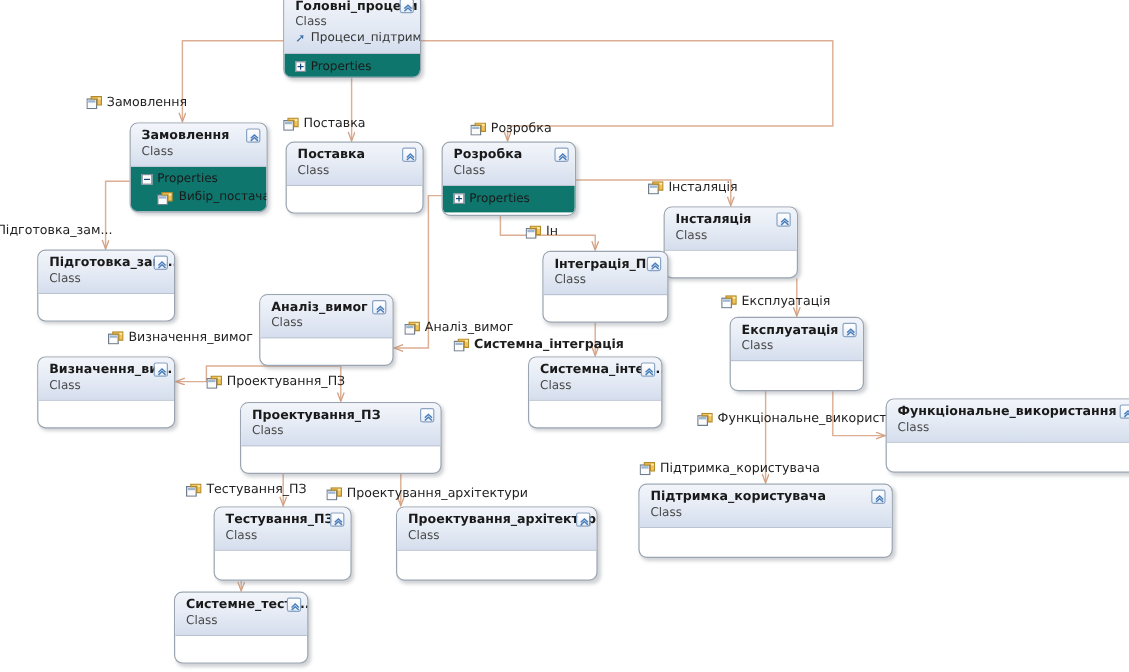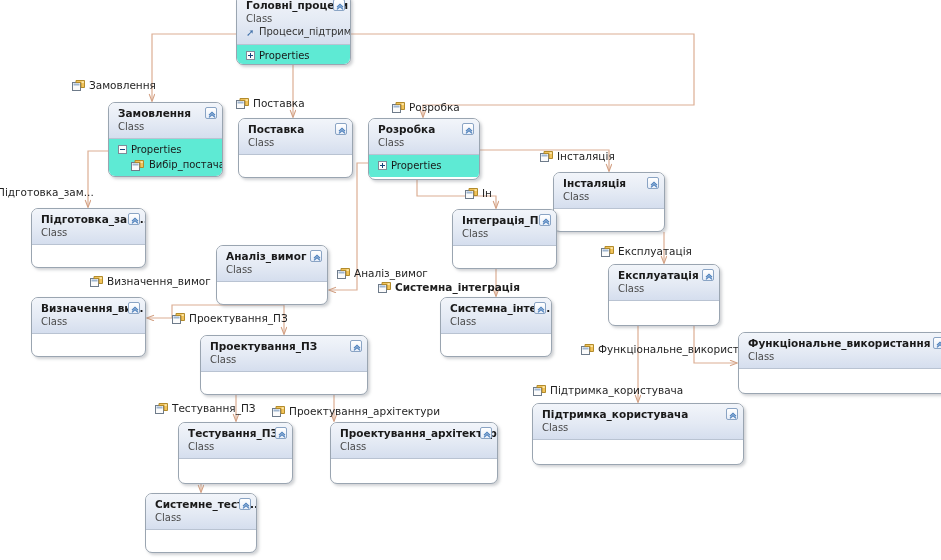--- a/index.html
+++ b/index.html
@@ -39,21 +39,21 @@
   }
   .node .assoc{
     font-size:10px;color:#333;line-height:14px;white-space:nowrap;
     padding-left:13px;position:relative;
   }
   .node .assoc .arw{
     position:absolute;left:0;top:1px;color:#3f6fa8;font-size:10px;line-height:13px;
   }
   .node .body{
     box-sizing:border-box;
-    background:#5eead4;
+    background:#0f766e;
     padding:3px 6px 4px 8px;
   }
   .node .body.empty{padding:0;}
   .prop-row{
     font-size:10px;color:#1a1a1a;line-height:15px;white-space:nowrap;
     padding-left:14px;position:relative;
   }
   .prop-child{
     font-size:10px;color:#1a1a1a;line-height:15px;white-space:nowrap;
     padding-left:32px;position:relative;
@@ -157,21 +157,21 @@
             <path d="M4,0.5 L12.5,0.5 L12.5,7.5 L9,7.5 L9,2.5 L4,2.5 Z" fill="#f2c35a" stroke="#b28b2c" stroke-width="1"></path>
             <rect x="9.6" y="1.4" width="2.2" height="1.4" fill="#fff0bf"></rect>
           </svg></span><span>Розробка</span></div>
       <div class="wlabel" style="left: 540px; top: 150px;"><span class="glyph"><svg width="13" height="11" viewBox="0 0 13 11">
             <rect x="0.5" y="2.5" width="8" height="8" fill="#fbfbfb" stroke="#6e7b8a" stroke-width="1"></rect>
             <rect x="1.5" y="3.5" width="6" height="2" fill="#9fb6d0"></rect>
             <path d="M4,0.5 L12.5,0.5 L12.5,7.5 L9,7.5 L9,2.5 L4,2.5 Z" fill="#f2c35a" stroke="#b28b2c" stroke-width="1"></path>
             <rect x="9.6" y="1.4" width="2.2" height="1.4" fill="#fff0bf"></rect>
           </svg></span><span>Інсталяція</span></div>
       <div class="wlabel" style="left: -3px; top: 186px; padding-left: 0px;"><span>Підготовка_зам...</span></div>
-      <div class="wlabel" style="left: 465px; top: 187px;"><span class="glyph"><svg width="13" height="11" viewBox="0 0 13 11">
+      <div class="wlabel" style="left: 438px; top: 187px;"><span class="glyph"><svg width="13" height="11" viewBox="0 0 13 11">
             <rect x="0.5" y="2.5" width="8" height="8" fill="#fbfbfb" stroke="#6e7b8a" stroke-width="1"></rect>
             <rect x="1.5" y="3.5" width="6" height="2" fill="#9fb6d0"></rect>
             <path d="M4,0.5 L12.5,0.5 L12.5,7.5 L9,7.5 L9,2.5 L4,2.5 Z" fill="#f2c35a" stroke="#b28b2c" stroke-width="1"></path>
             <rect x="9.6" y="1.4" width="2.2" height="1.4" fill="#fff0bf"></rect>
           </svg></span><span>Ін</span></div>
       <div class="wlabel" style="left: 70px; top: 275px; margin-left: 20px;"><span class="glyph"><svg width="13" height="11" viewBox="0 0 13 11">
             <rect x="0.5" y="2.5" width="8" height="8" fill="#fbfbfb" stroke="#6e7b8a" stroke-width="1"></rect>
             <rect x="1.5" y="3.5" width="6" height="2" fill="#9fb6d0"></rect>
             <path d="M4,0.5 L12.5,0.5 L12.5,7.5 L9,7.5 L9,2.5 L4,2.5 Z" fill="#f2c35a" stroke="#b28b2c" stroke-width="1"></path>
             <rect x="9.6" y="1.4" width="2.2" height="1.4" fill="#fff0bf"></rect>

